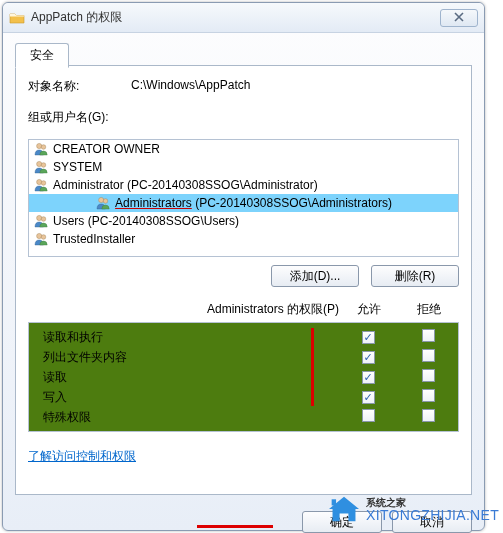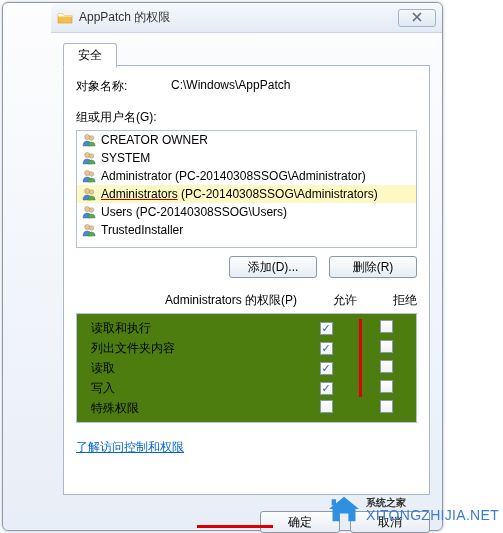--- a/index.html
+++ b/index.html
@@ -1,51 +1,51 @@
 <!DOCTYPE html>
 <html><head>
 <meta charset="utf-8">
 <style>
 * { box-sizing: border-box; margin: 0; padding: 0; font-family: "Microsoft YaHei", "SimSun", Tahoma, sans-serif; font-size: 12px; }
 body { background: #fff; width: 503px; height: 533px; position: relative; }
 
-.window { width: 441px; height: 529px; margin: 2px; border: 1px solid #8a9bb2; border-radius: 6px; background: linear-gradient(#fdfdfe, #e8eef7); box-shadow: 0 0 3px rgba(0,0,0,0.3); position: relative; padding-left: 48px; }
+.window { width: 483px; height: 529px; margin: 2px; border: 1px solid #8a9bb2; border-radius: 6px; background: linear-gradient(#fdfdfe, #e8eef7); box-shadow: 0 0 3px rgba(0,0,0,0.3); position: relative; }
 
 .titlebar { height: 30px; display: flex; align-items: center; padding: 0 6px; background: linear-gradient(#f6f9fc, #e3ebf5); border-bottom: 1px solid #c7d3e2; border-radius: 6px 6px 0 0; }
 .titlebar-icon { width: 16px; height: 16px; margin-right: 6px; display: inline-flex; align-items: center; justify-content: center; }
 .titlebar-title { color: #333; flex: 1; }
 .close-btn { width: 38px; height: 18px; border: 1px solid #9fb4cd; border-radius: 3px; background: linear-gradient(#f5f8fb, #dfe8f3); display: flex; align-items: center; justify-content: center; color: #5a6b82; font-size: 11px; cursor: pointer; }
 
 .client { padding: 10px 12px 8px 12px; }
 
 .tab-strip { position: relative; height: 22px; }
 .tab { position: absolute; top: 0; left: 0; padding: 3px 14px; border: 1px solid #aab8c9; border-bottom: 1px solid #fff; background: #fff; border-radius: 3px 3px 0 0; z-index: 2; }
 
 .pane { border: 1px solid #aab8c9; background: #fff; padding: 12px 12px 8px 12px; min-height: 430px; position: relative; }
 
 .row-label { display: flex; margin-bottom: 14px; }
 .row-label .lbl { width: 95px; }
-.row-label .val { color: #000; }
-
-.group-label { margin-bottom: 4px; }
+.row-label .val { color: #000; margin-left: 8px; }
+
+.group-label { margin-bottom: 13px; }
 
 .listbox { border: 1px solid #b5c2d3; background: #fff; height: 118px; overflow: hidden; }
 .listrow { display: flex; align-items: center; padding: 1px 4px; height: 18px; }
-.listrow.sel { background: #fef9c3; }
+.listrow.sel { background: #7dd3fc; justify-content: center; }
 .usericon { width: 16px; height: 16px; margin-right: 4px; position: relative; }
 .usericon svg { width: 16px; height: 16px; }
 .listtext { white-space: nowrap; }
 .underline { text-decoration: underline; text-decoration-color: #c00; }
 
 .btnrow { display: flex; justify-content: flex-end; gap: 12px; margin-top: 8px; }
 .btn { min-width: 88px; height: 22px; border: 1px solid #8a98ab; border-radius: 3px; background: linear-gradient(#fdfdfe, #e7ecf3); padding: 0 10px; display: inline-flex; align-items: center; justify-content: center; cursor: pointer; }
 
 .perm-hdr { display: flex; align-items: center; margin-top: 14px; margin-bottom: 4px; }
 .perm-hdr .ptitle { flex: 1; text-align: right; }
-.perm-hdr .colh { width: 60px; text-align: right; }
+.perm-hdr .colh { width: 60px; text-align: center; }
 
 .permbox { border: 1px solid #b5c2d3; background: #4d7c0f; padding: 4px 0; position: relative; }
 .permrow { display: flex; align-items: center; height: 20px; }
 .permrow .plabel { flex: 1; padding-left: 14px; }
 .permrow .pcol { width: 60px; text-align: center; }
 .cbx { width: 13px; height: 13px; border: 1px solid #8a98ab; background: linear-gradient(#fff,#eef2f7); display: inline-flex; align-items: center; justify-content: center; }
 .cbx.checked::after { content: "✓"; color: #2a5db0; font-size: 11px; line-height: 1; }
 .redbar { position: absolute; width: 3px; background: #d00; }
 .redbar.rb1 { left: 282px; top: 5px; height: 78px; }
 

